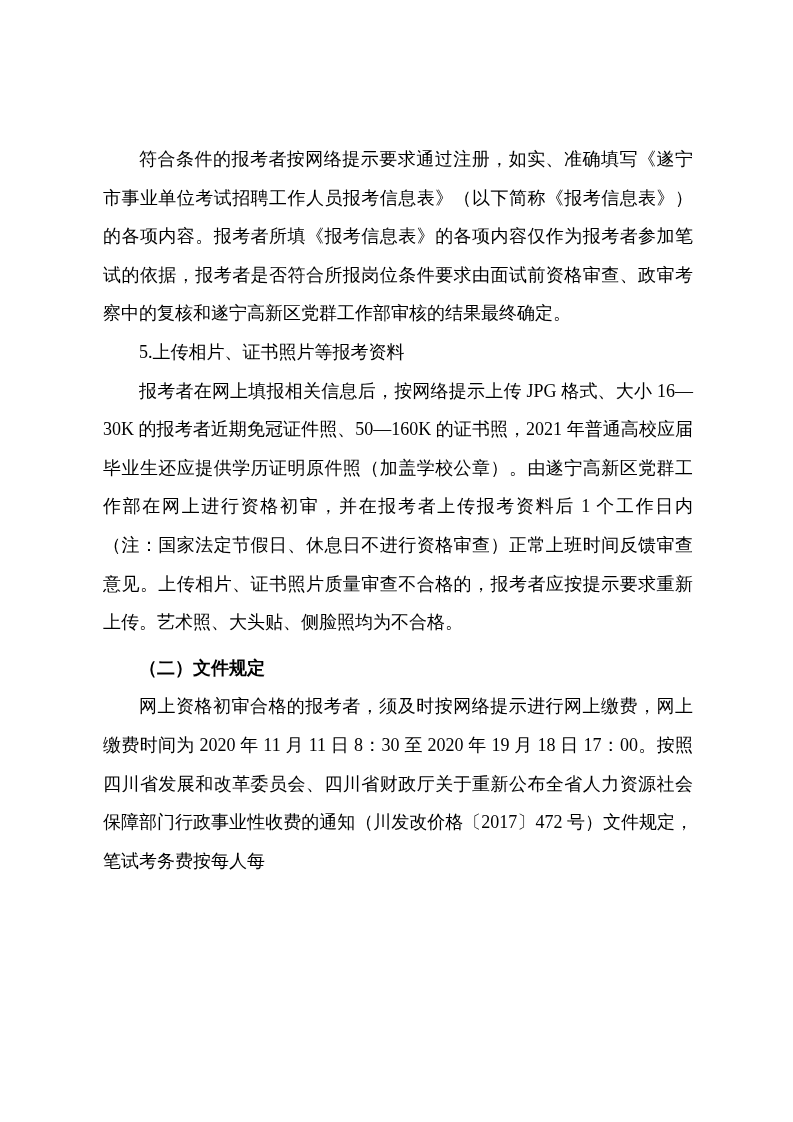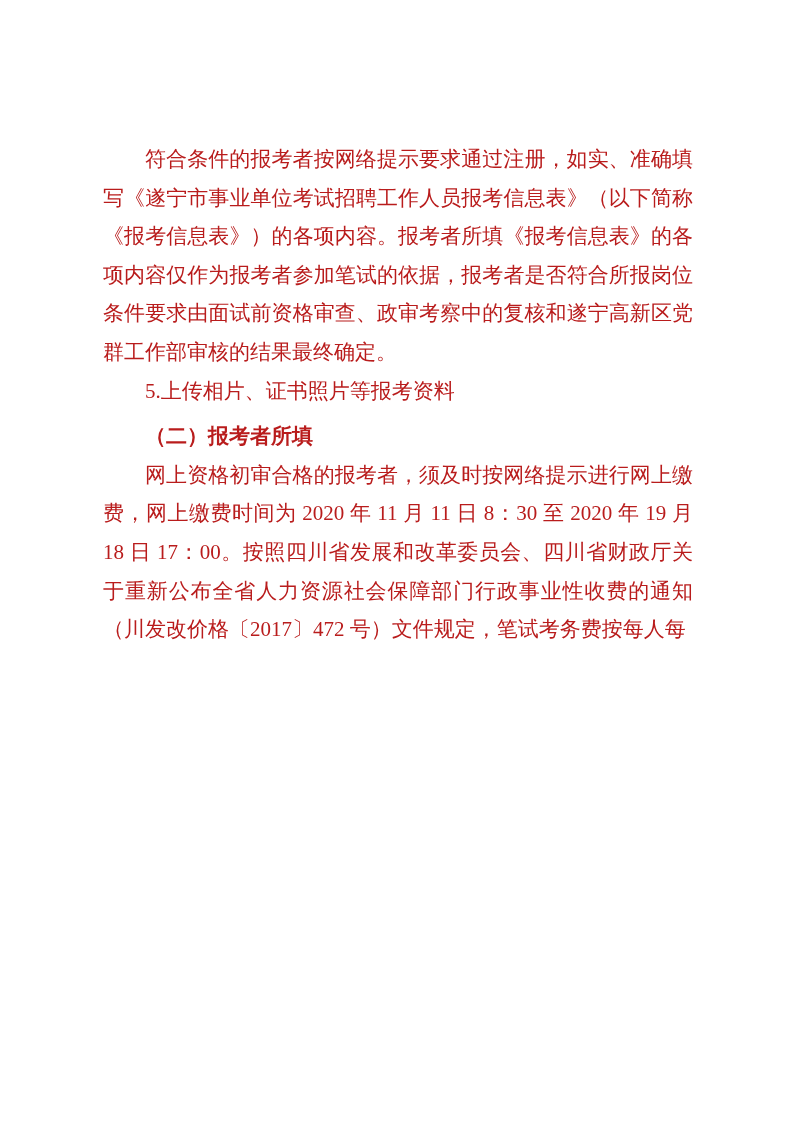--- a/index.html
+++ b/index.html
@@ -9,22 +9,22 @@
     height: 1122px;
     position: relative;
     overflow: hidden;
     font-family: "Liberation Serif", "DejaVu Serif", serif;
   }
   .page {
     position: absolute;
     left: 103px;
     top: 140px;
     width: 590px;
-    color: #b91c1c;
-    font-size: 21px;
+    color: #000000;
+    font-size: 18px;
     line-height: 38.6px;
   }
   .body-para {
     text-indent: 2em;
     text-align: justify;
     text-justify: inter-ideograph;
     text-align-last: left;
   }
   .sub-heading {
     text-indent: 2em;
@@ -35,15 +35,16 @@
     font-weight: bold;
     margin-top: 7px;
   }
 </style>
 </head>
 <body>
 
 <div class="page">
   <p class="body-para">符合条件的报考者按网络提示要求通过注册，如实、准确填写《遂宁市事业单位考试招聘工作人员报考信息表》（以下简称《报考信息表》）的各项内容。报考者所填《报考信息表》的各项内容仅作为报考者参加笔试的依据，报考者是否符合所报岗位条件要求由面试前资格审查、政审考察中的复核和遂宁高新区党群工作部审核的结果最终确定。</p>
   <p class="sub-heading">5.上传相片、证书照片等报考资料</p>
-  <p class="section-heading">（二）报考者所填</p>
+  <p class="body-para">报考者在网上填报相关信息后，按网络提示上传 JPG 格式、大小 16—30K 的报考者近期免冠证件照、50—160K 的证书照，2021 年普通高校应届毕业生还应提供学历证明原件照（加盖学校公章）。由遂宁高新区党群工作部在网上进行资格初审，并在报考者上传报考资料后 1 个工作日内（注：国家法定节假日、休息日不进行资格审查）正常上班时间反馈审查意见。上传相片、证书照片质量审查不合格的，报考者应按提示要求重新上传。艺术照、大头贴、侧脸照均为不合格。</p>
+  <p class="section-heading">（二）文件规定</p>
   <p class="body-para">网上资格初审合格的报考者，须及时按网络提示进行网上缴费，网上缴费时间为 2020 年 11 月 11 日 8：30 至 2020 年 19 月 18 日 17：00。按照四川省发展和改革委员会、四川省财政厅关于重新公布全省人力资源社会保障部门行政事业性收费的通知（川发改价格〔2017〕472 号）文件规定，笔试考务费按每人每</p>
 </div>
 
 </body></html>

